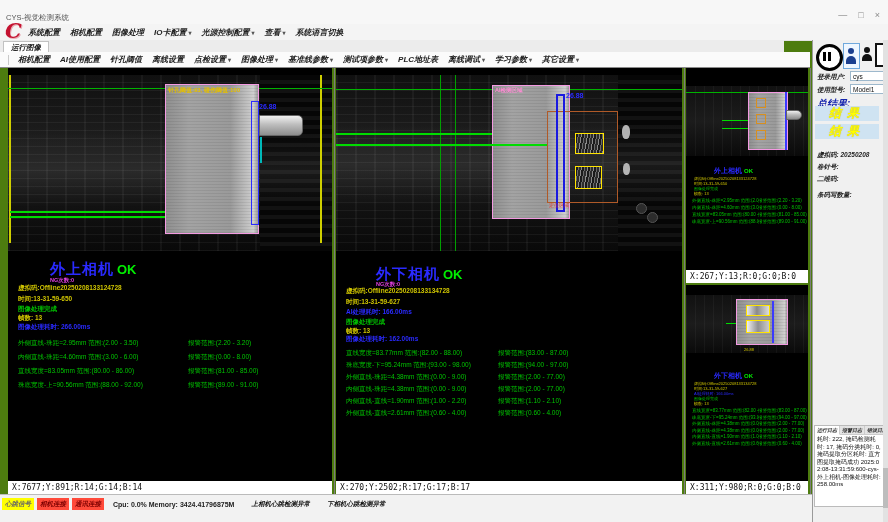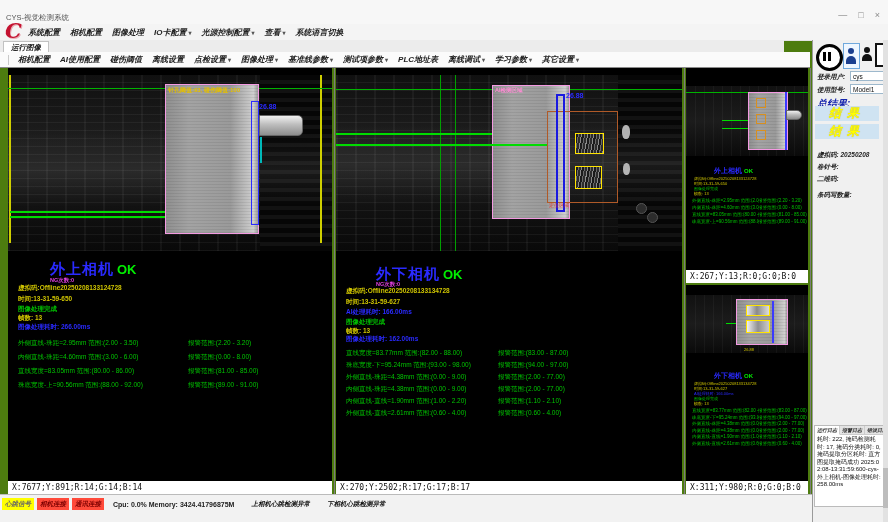--- a/index.html
+++ b/index.html
@@ -131,21 +131,21 @@
   </div>
 
   <div class="tabrow">
     <div class="tab">运行图像</div>
   </div>
 
   <div class="toolbar">
     <span class="grip"></span>
     <span class="ti">相机配置</span>
     <span class="ti">AI使用配置</span>
-    <span class="ti">碰伤阈值</span>
+    <span class="ti">针孔阈值</span>
     <span class="ti">离线设置</span>
     <span class="ti"><span>点检设置</span><span class="arr">▾</span></span>
     <span class="ti"><span>图像处理</span><span class="arr">▾</span></span>
     <span class="ti"><span>基准线参数</span><span class="arr">▾</span></span>
     <span class="ti"><span>测试项参数</span><span class="arr">▾</span></span>
     <span class="ti">PLC地址表</span>
     <span class="ti"><span>离线调试</span><span class="arr">▾</span></span>
     <span class="ti"><span>学习参数</span><span class="arr">▾</span></span>
     <span class="ti"><span>其它设置</span><span class="arr">▾</span></span>
   </div>

